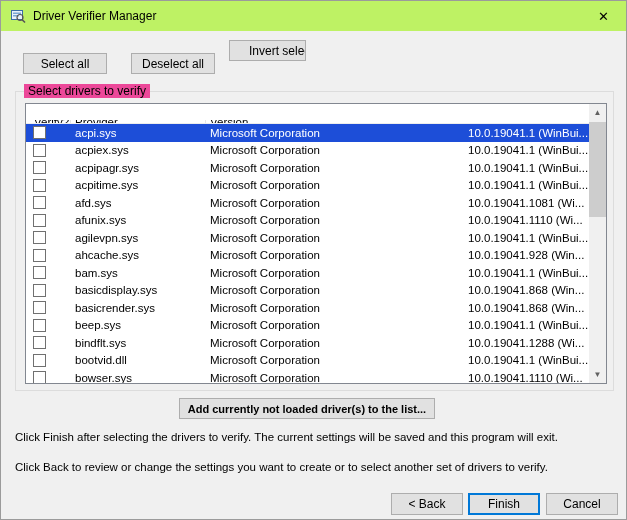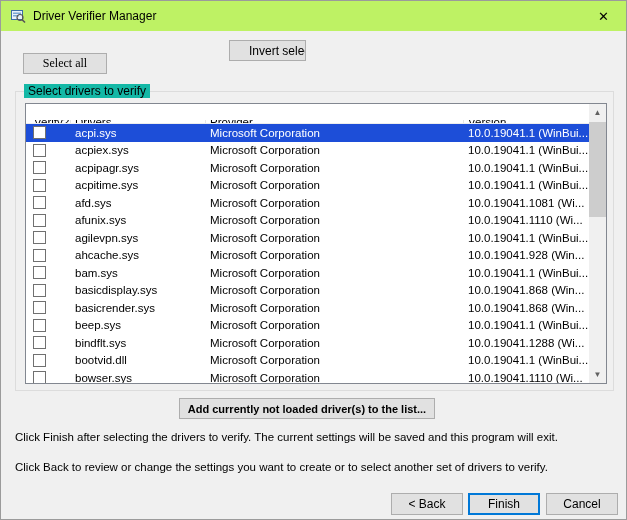--- a/index.html
+++ b/index.html
@@ -23,31 +23,31 @@
     font-family: inherit; font-size: 13px; display: flex; align-items: center; justify-content: center;
     cursor: default; color: #000;
   }
 
   
   .btn {
     position: absolute; height: 21px; background: #e1e1e1; border: 1px solid #adadad;
     font-family: inherit; font-size: 12px; color: #000; white-space: nowrap; overflow: hidden;
     cursor: default;
   }
-  .btn-select-all   { left: 22px;  top: 52px; width: 84px; font-family: Liberation Serif, serif; }
+  .btn-select-all   { left: 22px;  top: 52px; width: 84px; }
   .btn-deselect-all { left: 130px; top: 52px; width: 84px; }
   .btn-invert       { left: 228px; top: 39px; width: 77px; padding-left: 19px; }
 
   
   .groupbox {
     position: absolute; left: 14px; top: 90px; width: 599px; height: 300px;
     border: 1px solid #dcdcdc;
   }
   .groupbox-label {
-    position: absolute; left: 8px; top: -8px; background: #14b8a6; padding: 0 4px;
+    position: absolute; left: 8px; top: -8px; background: #ec4899; padding: 0 4px;
     font-size: 12px;
   }
 
   
   .listview {
     position: absolute; left: 24px; top: 102px; width: 582px; height: 281px;
     background: #fff; border: 1px solid #828790;
   }
   .lv-header {
     position: absolute; left: 0; top: 0; right: 17px; height: 20px;
@@ -116,30 +116,30 @@
         <rect x="3" y="7" width="6" height="1.5" fill="#7aa7d4"></rect>
         <circle cx="10" cy="9.5" r="3" fill="none" stroke="#555" stroke-width="1.2"></circle>
         <line x1="12.2" y1="11.7" x2="15" y2="14.5" stroke="#555" stroke-width="1.6"></line>
       </svg>
     </span>
     <span class="title">Driver Verifier Manager</span>
     <button class="close-btn">✕</button>
   </div>
 
   <button class="btn btn-select-all">Select all</button>
+  <button class="btn btn-deselect-all">Deselect all</button>
   <button class="btn btn-invert">Invert selection</button>
 
   <div class="groupbox">
     <span class="groupbox-label">Select drivers to verify</span>
   </div>
 
   <div class="listview">
     <div class="lv-header">
       <div class="hcell h-verify">Verify?</div>
-      <div class="hcell h-drivers">Drivers</div>
       <div class="hcell h-provider">Provider</div>
       <div class="hcell h-version">Version</div>
     </div>
     <div class="lv-body">
         <div class="lv-row selected">
           <div class="c-verify">
             <span class="checkbox"></span>
           </div>
           <div class="cell">acpi.sys</div>
           <div class="cell">Microsoft Corporation</div>

